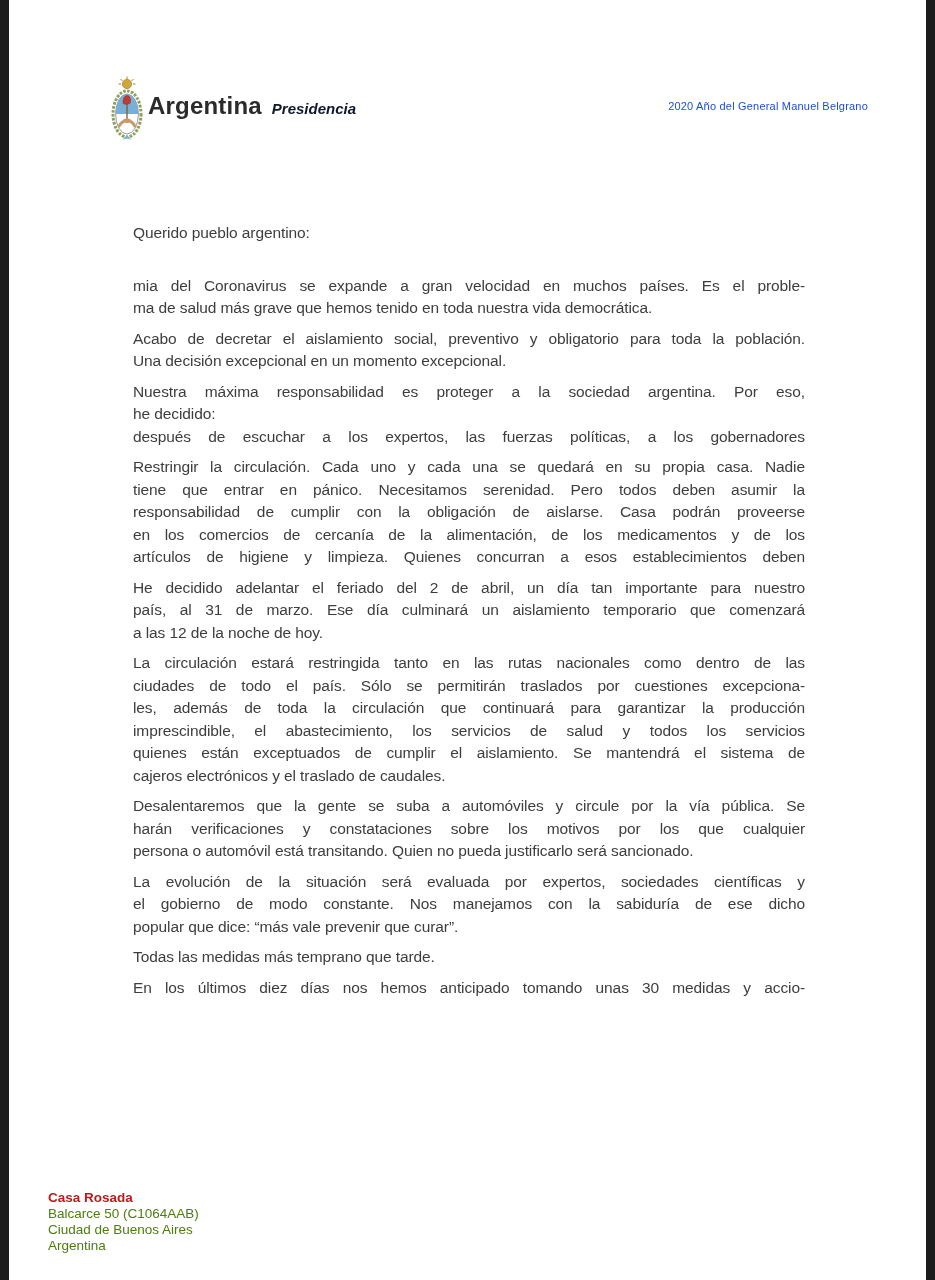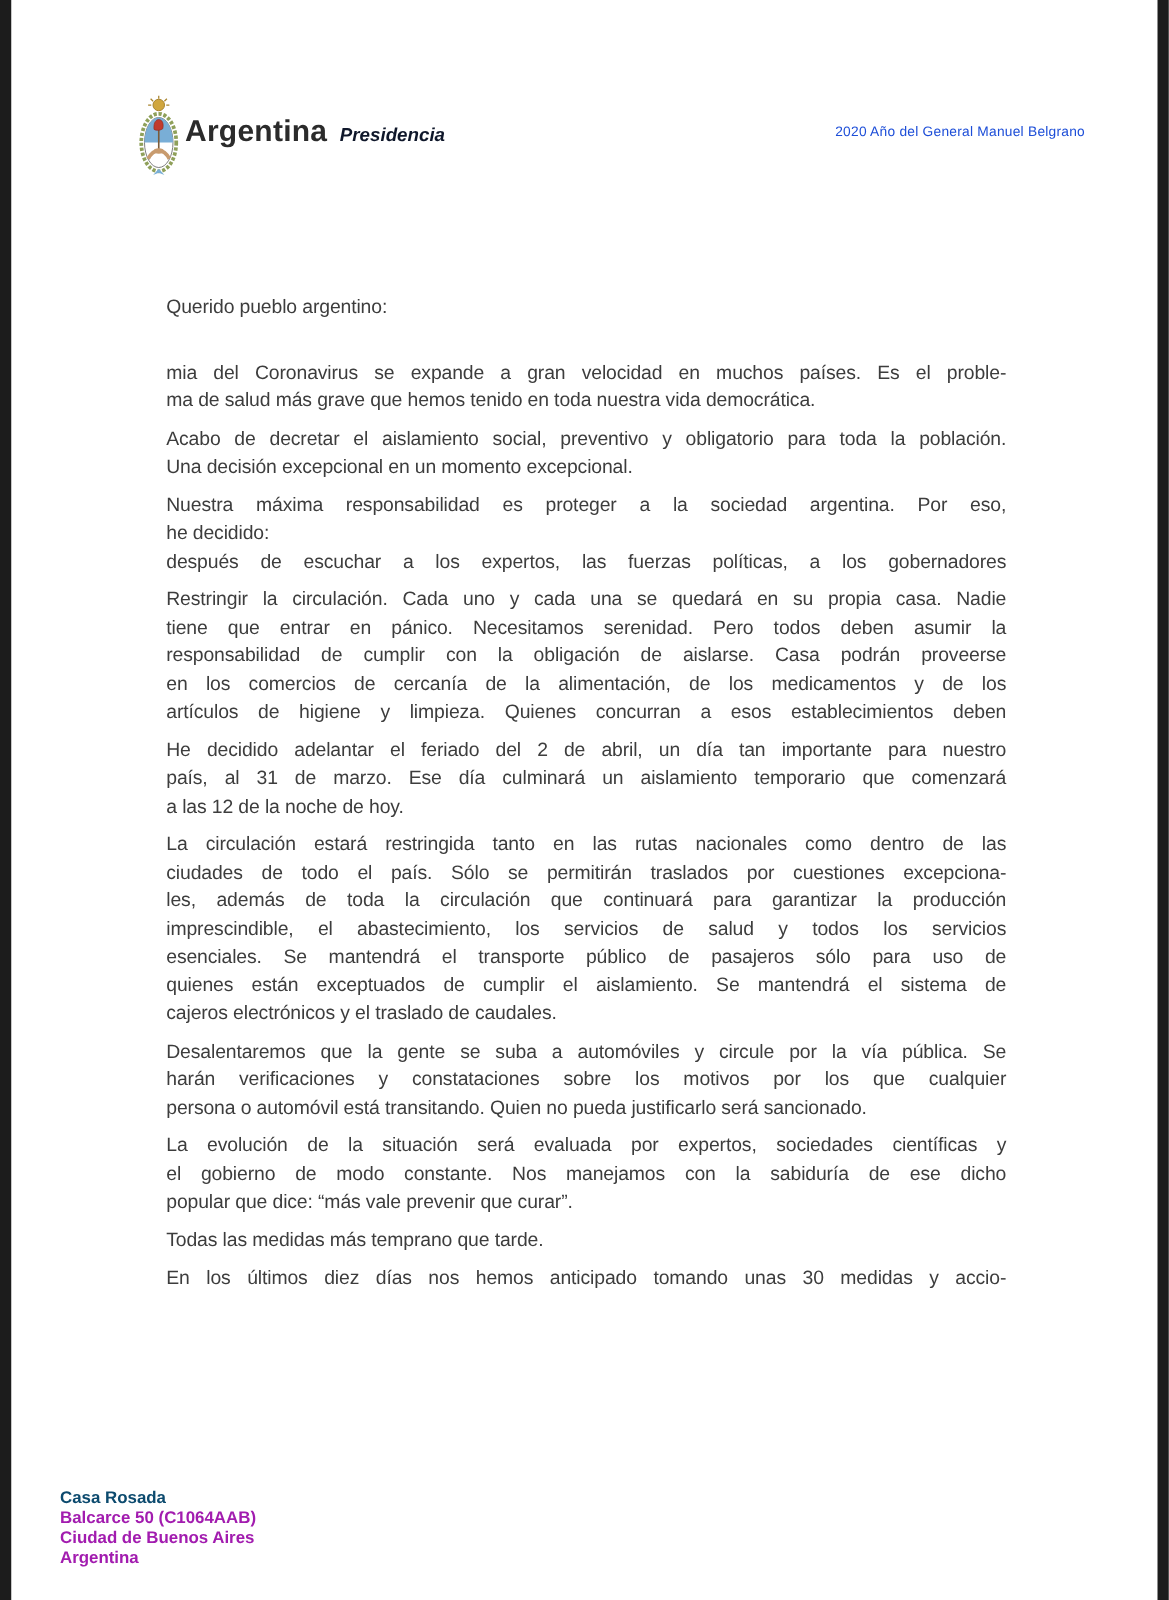--- a/index.html
+++ b/index.html
@@ -44,41 +44,41 @@
     position: absolute;
     right: 58px; top: 100px;
     font-size: 11px;
     color: #1d4ed8;
     letter-spacing: 0.2px;
   }
 
   
   .letter {
     position: absolute;
-    left: 124px; top: 235px;
+    left: 124px; top: 222px;
     width: 672px;
     color: #3d3d3d;
     font-size: 15.5px;
     line-height: 22.5px;
     letter-spacing: -0.1px;
   }
   .salutation { margin: 0 0 30px 0; }
   .para { margin: 0 0 8px 0; }
   .line { text-align: justify; text-align-last: left; }
   .line.j { text-align-last: justify; }
 
   
   .page-footer {
     position: absolute;
     left: 39px; top: 1190px;
     font-size: 13.5px;
     line-height: 16px;
   }
-  .footer-name { font-weight: 700; color: #0c4a6e; }
-  .footer-addr-line { color: #a21caf; font-weight: bold; }
+  .footer-name { font-weight: 700; color: #b91c1c; }
+  .footer-addr-line { color: #4d7c0f; }
 </style>
 </head>
 <body>
 
 <div class="page">
 
   <header>
     <svg class="brand-logo" viewBox="0 0 42 66" xmlns="http://www.w3.org/2000/svg">
 
       <g stroke="#a8842e" stroke-width="1">
@@ -139,21 +139,20 @@
         <div class="para">
           <div class="line j">He decidido adelantar el feriado del 2 de abril, un día tan importante para nuestro</div>
           <div class="line j">país, al 31 de marzo. Ese día culminará un aislamiento temporario que comenzará</div>
           <div class="line">a las 12 de la noche de hoy.</div>
         </div>
         <div class="para">
           <div class="line j">La circulación estará restringida tanto en las rutas nacionales como dentro de las</div>
           <div class="line j">ciudades de todo el país. Sólo se permitirán traslados por cuestiones excepciona-</div>
           <div class="line j">les, además de toda la circulación que continuará para garantizar la producción</div>
           <div class="line j">imprescindible, el abastecimiento, los servicios de salud y todos los servicios</div>
-          <div class="line j">esenciales. Se mantendrá el transporte público de pasajeros sólo para uso de</div>
           <div class="line j">quienes están exceptuados de cumplir el aislamiento. Se mantendrá el sistema de</div>
           <div class="line">cajeros electrónicos y el traslado de caudales.</div>
         </div>
         <div class="para">
           <div class="line j">Desalentaremos que la gente se suba a automóviles y circule por la vía pública. Se</div>
           <div class="line j">harán verificaciones y constataciones sobre los motivos por los que cualquier</div>
           <div class="line">persona o automóvil está transitando. Quien no pueda justificarlo será sancionado.</div>
         </div>
         <div class="para">
           <div class="line j">La evolución de la situación será evaluada por expertos, sociedades científicas y</div>

